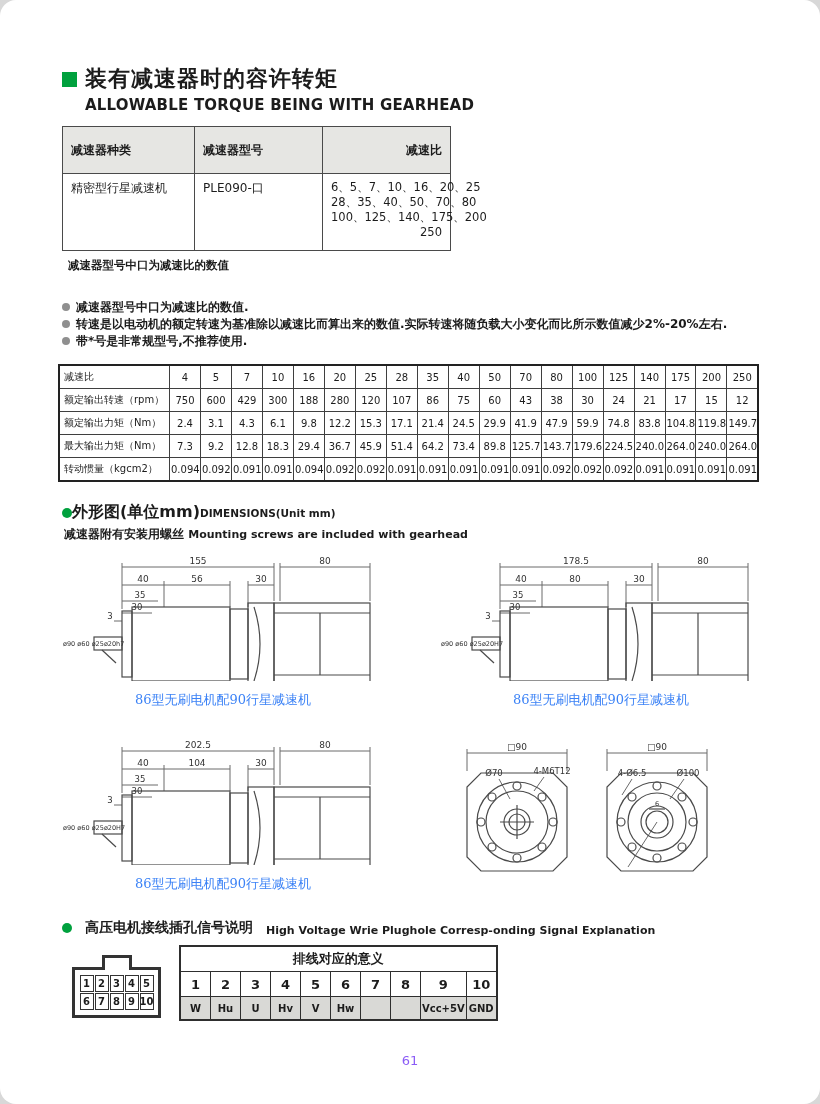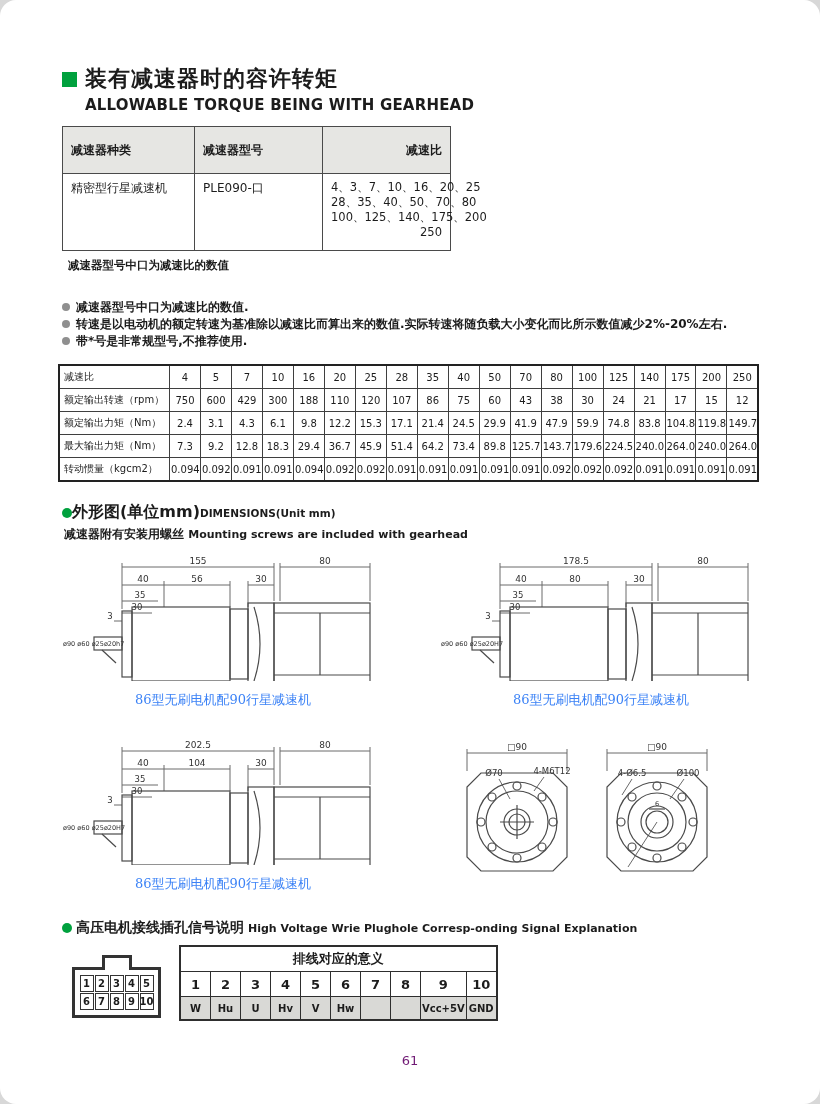--- a/index.html
+++ b/index.html
@@ -41,37 +41,37 @@
   .dim-sub .en{font-size:11px;}
   
   .draw-row{display:flex;justify-content:space-between;margin-top:10px;}
   .fig{display:flex;flex-direction:column;align-items:center;}
   .fig svg{display:block;}
   .caption{font-family:"DejaVu Serif","Liberation Serif",serif;font-size:13px;margin-top:10px;color:#3b82f6;}
   svg .dimline{stroke:#6a6a6a;stroke-width:1;fill:none;}
   svg .body{stroke:#4a4a4a;stroke-width:1.2;fill:none;}
   svg text{fill:#333;font-family:"DejaVu Sans",sans-serif;}
   
-  .wire-head{margin-top:26px;display:flex;align-items:center;gap:4px;}
+  .wire-head{margin-top:26px;display:flex;align-items:flex-end;gap:13px;}
   .wire-head .zh{font-size:14px;font-weight:bold;}
   .wire-head .en{font-size:11px;font-weight:bold;}
   .wire-area{display:flex;align-items:center;gap:18px;margin:8px 0 0 10px;}
   .connector{position:relative;border:3px solid #333;background:#fff;padding:5px 4px 4px 4px;margin-top:18px;}
   .conn-tab{position:absolute;top:-15px;left:50%;transform:translateX(-50%);width:24px;height:12px;border:3px solid #333;border-bottom:none;background:#fff;}
   .pin-row{display:flex;}
   .pin-cell{width:12px;height:15px;border:1.5px solid #333;font-size:10px;font-weight:bold;display:flex;align-items:center;justify-content:center;margin:0.5px;}
   .wire-table{border:2px solid #2e2e2e;table-layout:fixed;}
   .wire-table th,.wire-table td{border:1.5px solid #2e2e2e;text-align:center;}
   .wire-table th{font-size:13px;font-weight:bold;height:22px;}
   .wire-table td{width:27px;}
   .wire-table td.pin{font-size:13px;font-weight:bold;height:22px;}
   .wire-table td.color{font-size:9.5px;font-weight:bold;height:40px;line-height:11px;word-break:break-all;padding:0 1px;}
   .wire-table td.signal{font-size:10px;font-weight:bold;height:20px;background:#d9d9d6;white-space:nowrap;overflow:hidden;}
   
-  .page-num{position:absolute;bottom:36px;left:0;right:0;text-align:center;font-size:13px;color:#701a75;}
+  .page-num{position:absolute;bottom:36px;left:0;right:0;text-align:center;font-size:13px;color:#8b5cf6;}
 </style>
 </head>
 <body>
 
 <div class="page">
 
   <div class="title-row">
     <span class="green-sq"></span>
     <h1>装有减速器时的容许转矩</h1>
   </div>
@@ -88,21 +88,21 @@
         <th>减速器种类</th>
         <th>减速器型号</th>
         <th class="right">减速比</th>
       </tr>
     </thead>
     <tbody>
       <tr>
         <td>精密型行星减速机</td>
         <td>PLE090-口</td>
         <td>
-          <div class="ratio-line">4、3、7、10、16、20、25</div>
+          <div class="ratio-line">6、5、7、10、16、20、25</div>
           <div class="ratio-line">28、35、40、50、70、80</div>
           <div class="ratio-line">100、125、140、175、200</div>
           <div class="ratio-line">250</div>
         </td>
       </tr>
     </tbody>
   </table>
   <div class="footnote">减速器型号中口为减速比的数值</div>
 
   <ul class="notes">
@@ -144,21 +144,21 @@
           <td class="val">200</td>
           <td class="val">250</td>
         </tr>
         <tr>
           <td class="lbl">额定输出转速（rpm）</td>
           <td class="val">750</td>
           <td class="val">600</td>
           <td class="val">429</td>
           <td class="val">300</td>
           <td class="val">188</td>
-          <td class="val">110</td>
+          <td class="val">280</td>
           <td class="val">120</td>
           <td class="val">107</td>
           <td class="val">86</td>
           <td class="val">75</td>
           <td class="val">60</td>
           <td class="val">43</td>
           <td class="val">38</td>
           <td class="val">30</td>
           <td class="val">24</td>
           <td class="val">21</td>

